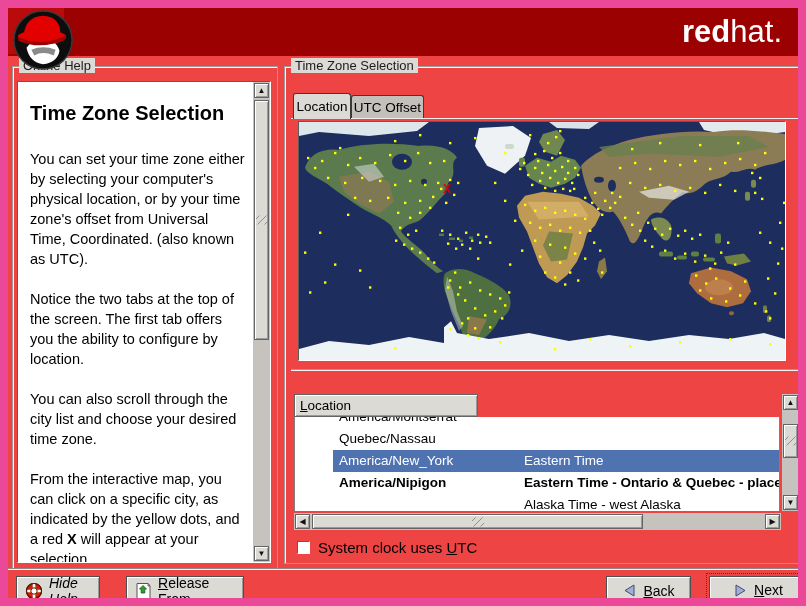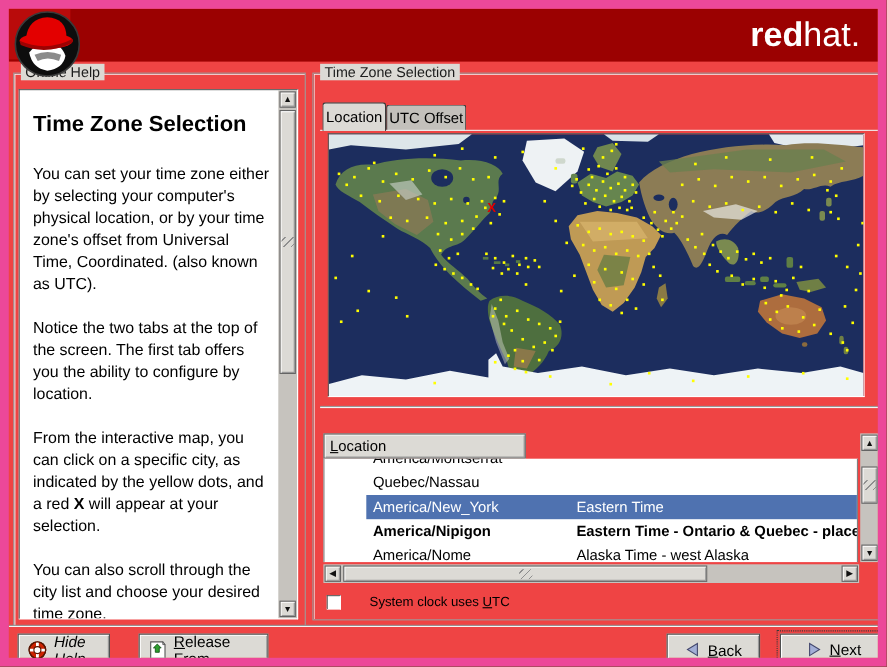--- a/index.html
+++ b/index.html
@@ -77,21 +77,21 @@
   #tz-vscroll{position:absolute;left:497px;top:327px;width:17px;height:117px;background:#c6c3be;}
   #tz-vscroll .up{left:1px;top:1px;} #tz-vscroll .down{left:1px;bottom:1px;}
   #tz-vthumb{left:1px;top:30px;width:15px;height:34px;}
   #tz-hscroll{position:absolute;left:9px;top:446px;width:487px;height:17px;background:#c6c3be;}
   #tz-hscroll .left{left:1px;top:1px;} #tz-hscroll .right{right:1px;top:1px;}
   #tz-hthumb{left:18px;top:1px;width:331px;height:15px;}
 
   #utc-row{position:absolute;left:12px;top:471px;height:18px;display:flex;align-items:center;}
   #utc-checkbox{width:13px;height:13px;background:#fff;border:1px solid;
     border-color:#5c5c5c #fff #fff #5c5c5c;box-sizing:border-box;margin-right:8px;}
-  #utc-label{font-size:12px;margin-left:18px;}
+  #utc-label{font-size:15px;}
 
   .mn{text-decoration:underline;}
 
   
   #footer-sep{position:absolute;left:0;right:0;top:560px;height:0;
     border-top:1px solid #8a8a8a;border-bottom:1px solid #f6f6f6;}
   .btn{position:absolute;height:29px;background:#dcdad5;border:1px solid #4f4f4f;
     box-shadow:inset 1px 1px 0 #fff, inset -1px -1px 0 #9a9a9a;box-sizing:border-box;
     display:flex;align-items:center;justify-content:center;font-size:14px;gap:6px;padding:0 8px;}
   .btn svg{flex:0 0 auto;}
@@ -120,22 +120,22 @@
     <path d="M6,29 Q31,40 56,27 L55,31 Q31,43 7,33 Z" fill="#9c0202"></path>
   </svg>
 
   <div id="help-frame" class="frame">
     <span class="frame-label">Online Help</span>
     <div id="help-view">
       <div id="help-text">
         <h1>Time Zone Selection</h1>
         <p>You can set your time zone either by selecting your computer's physical location, or by your time zone's offset from Universal Time, Coordinated. (also known as UTC).</p>
         <p>Notice the two tabs at the top of the screen. The first tab offers you the ability to configure by location.</p>
+        <p>You can also scroll through the city list and choose your desired time zone.</p>
         <p><span>From the interactive map, you can click on a specific city, as indicated by the yellow dots, and a red </span><span class="boldx">X</span><span> will appear at your selection.</span></p>
-        <p>You can also scroll through the city list and choose your desired time zone.</p>
       </div>
       <div id="help-scroll">
         <div class="sb-btn up">▲</div>
         <div id="help-thumb" class="sb-thumb"></div>
         <div class="sb-btn down">▼</div>
       </div>
     </div>
   </div>
 
   <div id="tz-frame" class="frame">
@@ -477,21 +477,20 @@
         </div>
         <div class="trow sel" style="top: 33px; background: rgb(79, 114, 176);">
           <span class="cl">America/New_York</span>
           <span class="cd">Eastern Time</span>
         </div>
         <div class="trow" style="top: 55px; font-weight: bold;">
           <span class="cl">America/Nipigon</span>
           <span class="cd">Eastern Time - Ontario &amp; Quebec - places that did n</span>
         </div>
         <div class="trow" style="top: 77px;">
-          <span class="cl">America/Nome</span>
           <span class="cd">Alaska Time - west Alaska</span>
         </div>
       </div>
 
     <div id="tz-vscroll">
       <div class="sb-btn up">▲</div>
       <div id="tz-vthumb" class="sb-thumb"></div>
       <div class="sb-btn down">▼</div>
     </div>
 

